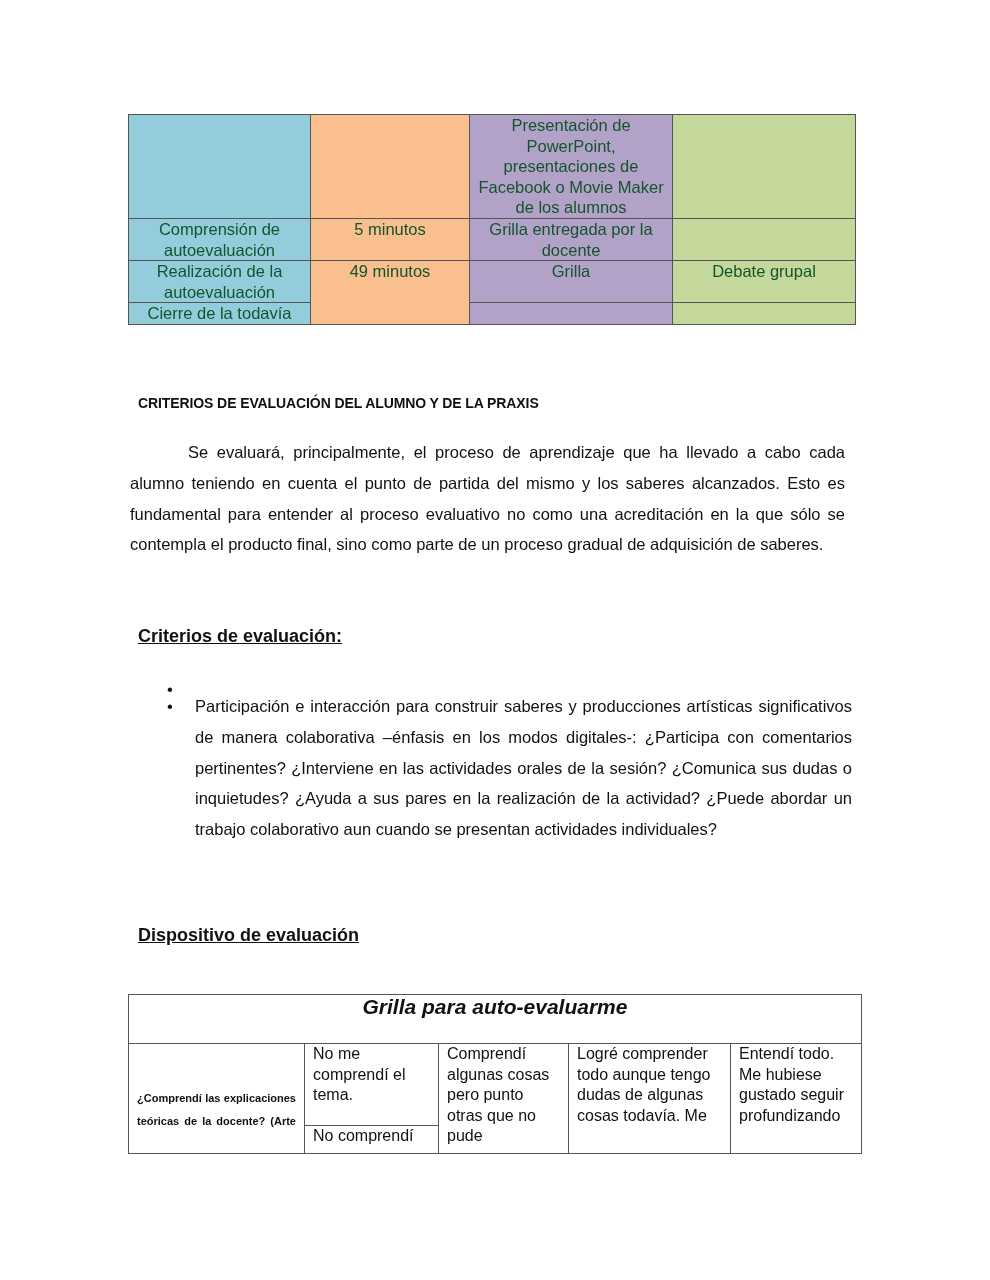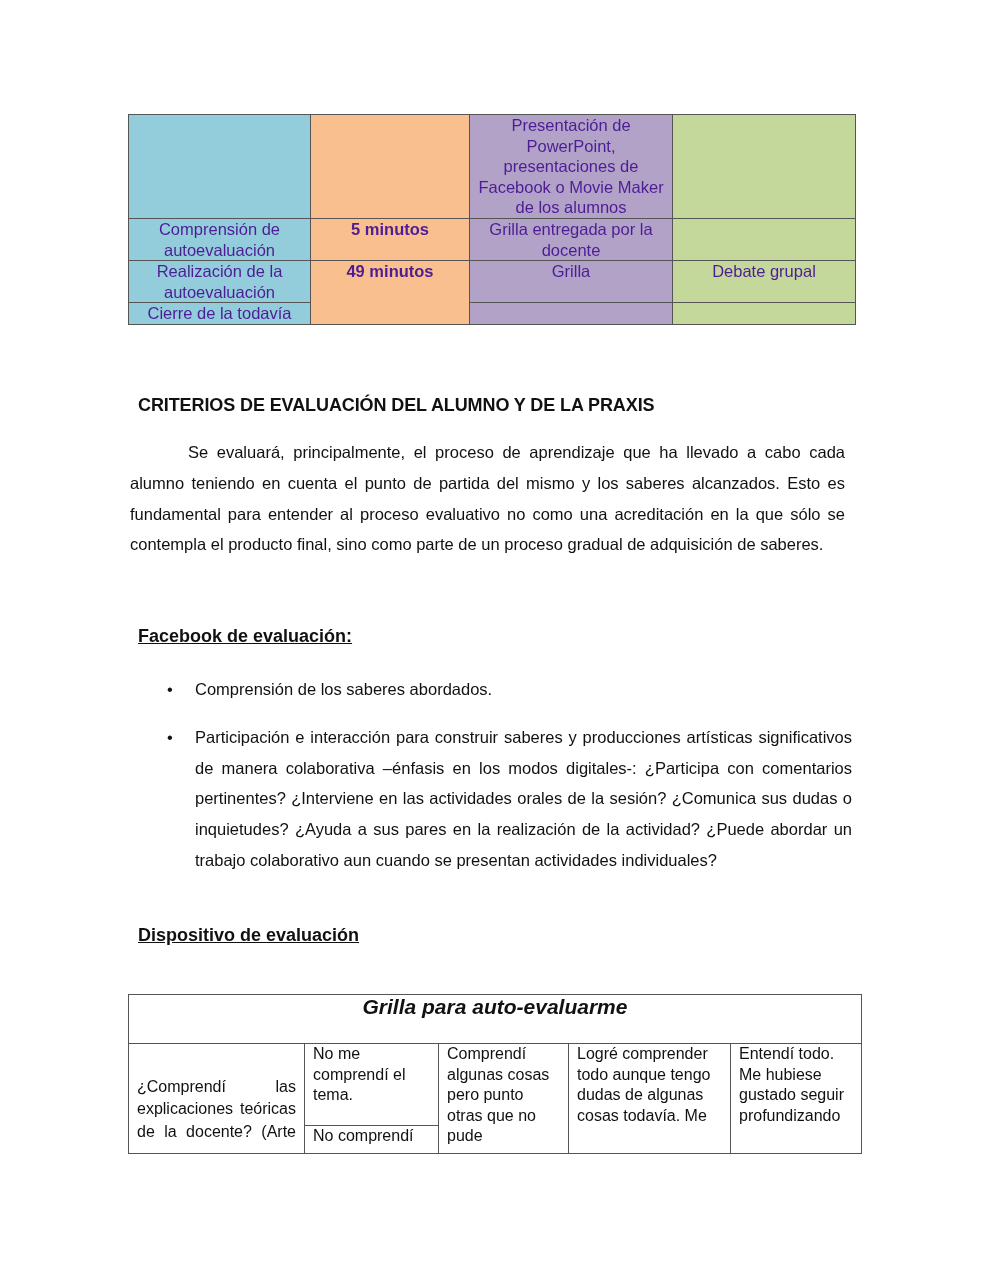--- a/index.html
+++ b/index.html
@@ -1,40 +1,40 @@
 <!DOCTYPE html>
 <html><head>
 <meta charset="utf-8">
 <style>
   html, body { margin: 0; padding: 0; background: #ffffff; }
   body { width: 990px; height: 1280px; position: relative; overflow: hidden; font-family: "Liberation Sans", sans-serif; color: #111; }
 
   
   .plan-table { position: absolute; left: 128px; top: 114px; width: 727px; border-collapse: collapse; table-layout: fixed; font-size: 16.5px; }
-  .plan-table td { border: 1.5px solid #555; text-align: center; vertical-align: top; padding: 0 4px; line-height: 20.5px; color: #4c1d95; }
+  .plan-table td { border: 1.5px solid #555; text-align: center; vertical-align: top; padding: 0 4px; line-height: 20.5px; color: #14532d; }
   .c-blue { background: #93cddb; }
-  .c-orange { background: #f9bf8f; font-weight: bold; }
+  .c-orange { background: #f9bf8f; }
   .c-purple { background: #b2a2c8; }
   .c-green { background: #c4d89b; }
 
-  .heading-caps { position: absolute; left: 138px; top: 395px; font-size: 18px; font-weight: bold; letter-spacing: -0.1px; }
+  .heading-caps { position: absolute; left: 138px; top: 395px; font-size: 14px; font-weight: bold; letter-spacing: -0.1px; }
   .para { position: absolute; left: 130px; top: 437px; width: 715px; font-size: 16.5px; line-height: 30.8px; text-align: justify; }
   .para .indent { display: inline-block; width: 58px; }
 
   .sub-heading { position: absolute; left: 138px; font-size: 18px; font-weight: bold; text-decoration: underline; }
   .bullets { position: absolute; left: 137px; top: 674px; width: 715px; margin: 0; padding: 0; list-style: none; font-size: 16.5px; }
   .bullets li { position: relative; padding-left: 58px; line-height: 30.8px; text-align: justify; }
   .bullets li .dot { position: absolute; left: 30px; top: 0; }
   .bullets li + li { margin-top: 17px; }
 
   
   .grid-table { position: absolute; left: 128px; top: 994px; width: 733px; border-collapse: collapse; table-layout: fixed; font-size: 16px; }
   .grid-table td { border: 1.2px solid #555; vertical-align: top; padding: 0 8px; line-height: 20.6px; }
   .grid-title { text-align: center; font-style: italic; font-weight: bold; font-size: 21px; height: 46px; padding-top: 2px !important; vertical-align: top; }
-  .grid-q { font-weight: normal; font-size: 16px; text-align: justify; text-align-last: justify; line-height: 22.5px !important; vertical-align: middle !important; padding-top: 22px !important; }
+  .grid-q { font-weight: bold; font-size: 11px; text-align: justify; text-align-last: justify; line-height: 22.5px !important; vertical-align: middle !important; padding-top: 22px !important; }
 </style>
 </head>
 <body>
 
 <table class="plan-table">
   <colgroup>
       <col style="width:182px">
       <col style="width:159px">
       <col style="width:203px">
       <col style="width:183px">
@@ -63,26 +63,25 @@
     <td class="c-purple"></td>
     <td class="c-green"></td>
   </tr>
 </tbody>
   </table>
 
 <div class="heading-caps">CRITERIOS DE EVALUACIÓN DEL ALUMNO Y DE LA PRAXIS</div>
 
 <div class="para"><span class="indent"></span><span>Se evaluará, principalmente, el proceso de aprendizaje que ha llevado a cabo cada alumno teniendo en cuenta el punto de partida del mismo y los saberes alcanzados. Esto es fundamental para entender al proceso evaluativo no como una acreditación en la que sólo se contempla el producto final, sino como parte de un proceso gradual de adquisición de saberes.</span></div>
 
-<div class="sub-heading" style="top:626px">Facebook de evaluación:</div>
+<div class="sub-heading" style="top:626px">Criterios de evaluación:</div>
 
 <ul class="bullets">
   <li>
     <span class="dot">•</span>
-    <span>Comprensión de los saberes abordados.</span>
   </li>
   <li>
     <span class="dot">•</span>
     <span>Participación e interacción para construir saberes y producciones artísticas significativos de manera colaborativa –énfasis en los modos digitales-: ¿Participa con comentarios pertinentes? ¿Interviene en las actividades orales de la sesión? ¿Comunica sus dudas o inquietudes? ¿Ayuda a sus pares en la realización de la actividad? ¿Puede abordar un trabajo colaborativo aun cuando se presentan actividades individuales?</span>
   </li>
 </ul>
 
 <div class="sub-heading" style="top:925px">Dispositivo de evaluación</div>
 
 <table class="grid-table">

